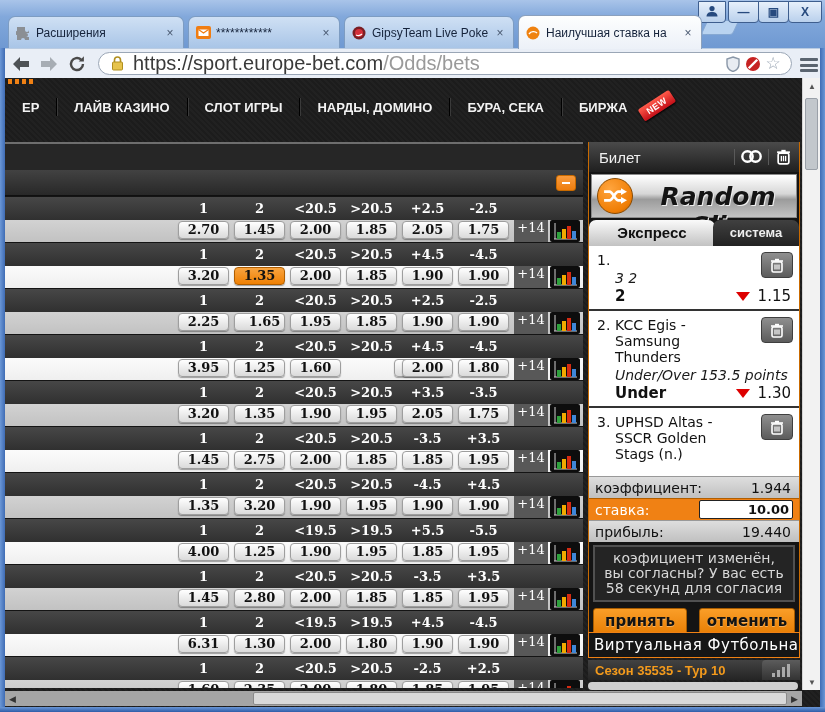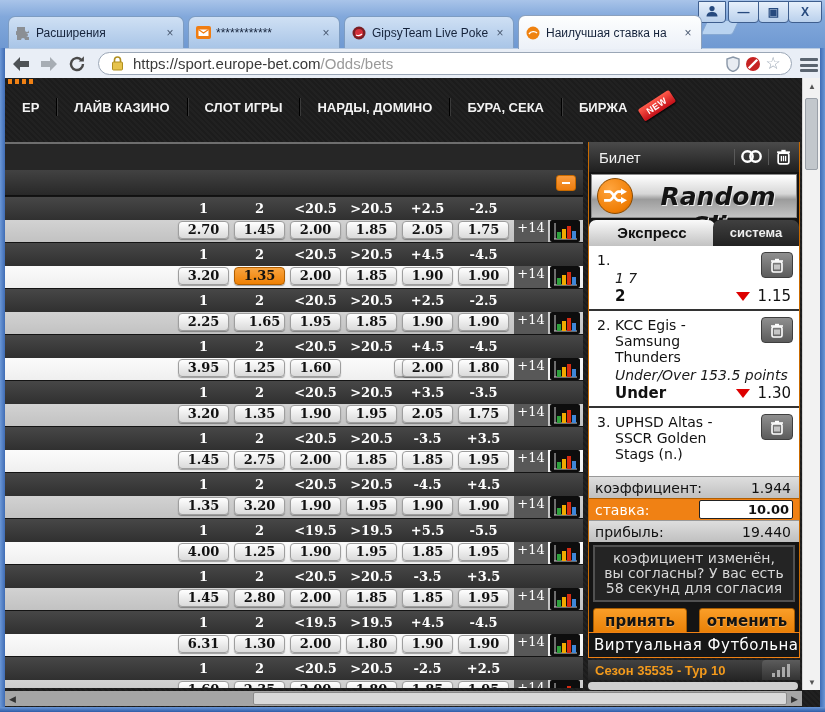--- a/index.html
+++ b/index.html
@@ -17,21 +17,21 @@
   #newtab{position:absolute;left:704px;top:20px;width:30px;height:13px;background:#b9d3f0;
     border:1px solid #86a8d2;border-radius:3px;transform:skewX(-25deg);}
   .winbtn{position:absolute;top:1px;height:20px;background:linear-gradient(#e7f0fb,#b9d0ec);
     border:1px solid #3e5e8e;border-radius:0 0 4px 4px;display:flex;align-items:center;justify-content:center;
     font-size:12px;font-weight:bold;color:#274a7e;}
   
   #toolbar{position:absolute;left:0;top:48px;width:825px;height:30px;background:#e9eef6;border-top:1px solid #b9cbe2;box-sizing:border-box;}
   .navglyph{position:absolute;top:55px;width:22px;height:18px;display:flex;align-items:center;justify-content:center;}
   #addressbar{position:absolute;left:98px;top:52px;width:694px;height:23px;background:#fff;
     border:1px solid #9aa6b6;border-radius:12px;display:flex;align-items:center;padding:0 8px;box-sizing:border-box;}
-  #url{font-size:15px;white-space:nowrap;margin-left:6px;flex:1;overflow:hidden;}
+  #url{font-size:20px;white-space:nowrap;margin-left:6px;flex:1;overflow:hidden;}
   #url .host{color:#3a3a3a;} #url .path{color:#9a9a9a;}
   .abar-ico{width:20px;display:flex;justify-content:center;align-items:center;}
   #menu-ico{position:absolute;left:800px;top:58px;width:18px;height:14px;display:flex;flex-direction:column;justify-content:space-between;}
   #menu-ico div{height:3px;background:#5a6470;border-radius:1px;}
   
   #page{position:absolute;left:0;top:78px;width:825px;height:629px;background:#1c1c1c;
     background-image:repeating-linear-gradient(45deg,rgba(255,255,255,.025) 0 2px,transparent 2px 4px);}
   #frag{position:absolute;left:8px;top:1px;width:28px;height:5px;
     background:repeating-linear-gradient(90deg,#f08114 0 4px,transparent 4px 7px);}
   
@@ -602,21 +602,21 @@
       </div>
       <div id="slip-tabs">
         <div id="tab-express">Экспресс</div>
         <div id="tab-system">система</div>
       </div>
       <div id="slip-items">
           <div class="slip-item">
             <div class="si-name">
               <span class="si-num">1.</span>
             </div>
-            <div class="si-market">1 7</div>
+            <div class="si-market">3 2</div>
             <div class="si-pickrow">
               <span class="si-pick">2</span>
               <span class="si-tri"></span>
               <span class="si-odds">1.15</span>
             </div>
             <div class="si-trash">
               <svg width="14" height="15" viewBox="0 0 14 15">
                 <rect x="2" y="4" width="10" height="10" rx="1.5" fill="none" stroke="#fff" stroke-width="1.6"></rect>
                 <line x1="5" y1="6.5" x2="5" y2="11.5" stroke="#fff" stroke-width="1.2"></line>
                 <line x1="7" y1="6.5" x2="7" y2="11.5" stroke="#fff" stroke-width="1.2"></line>

